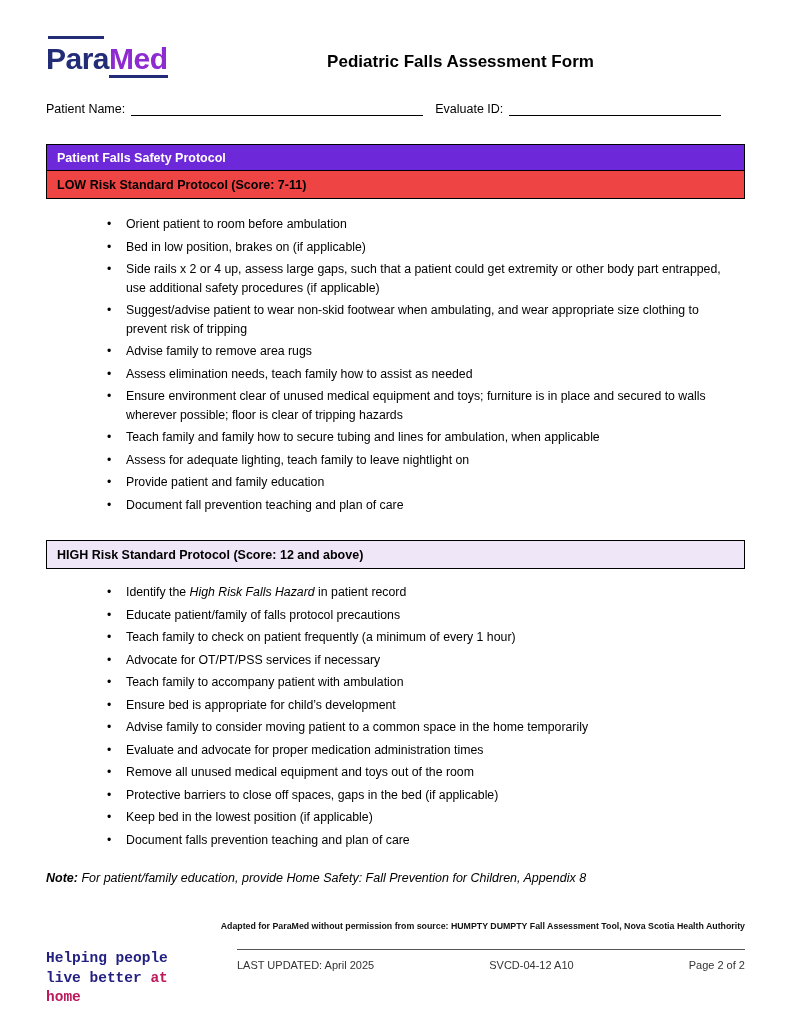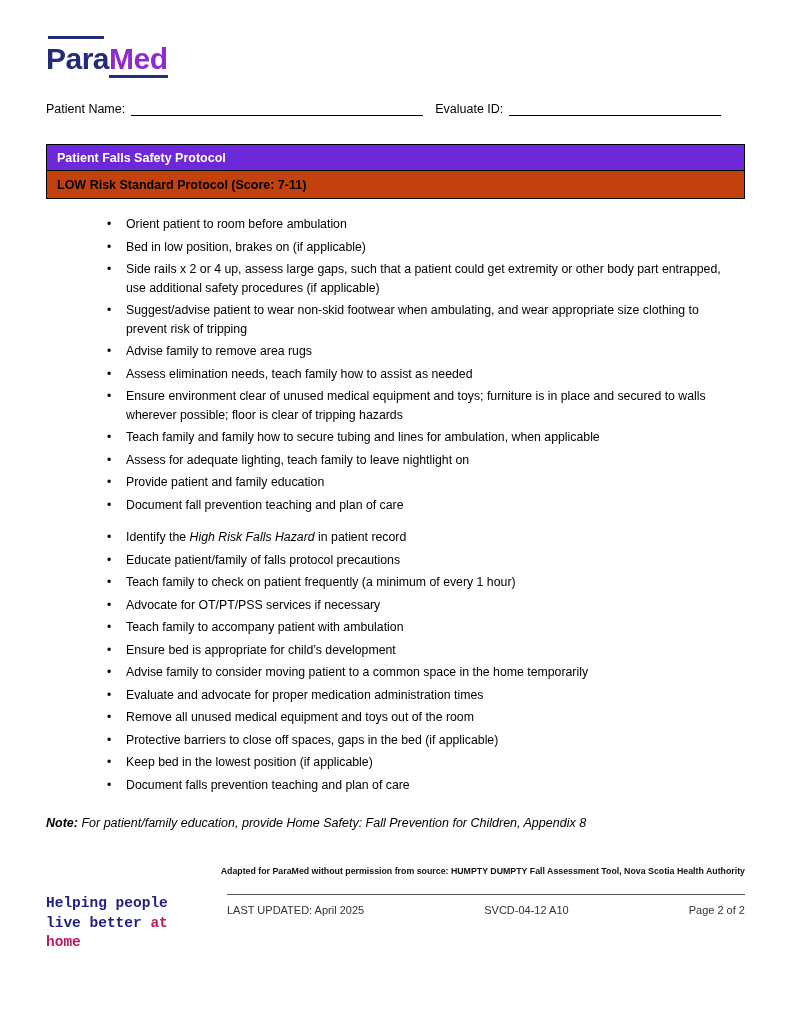--- a/index.html
+++ b/index.html
@@ -23,53 +23,54 @@
   
   .patient-row { display: flex; align-items: flex-end; margin-top: 24px; font-size: 12.5px; color: #000; }
   .field-label { white-space: nowrap; padding-right: 6px; }
   .blank-line { border-bottom: 1.4px solid #000; height: 16px; }
   .line-name { width: 292px; margin-right: 12px; }
   .line-id { width: 212px; }
 
   
   .tbl { margin-top: 28px; border: 1px solid #000; }
   .row-header { background: #6d28d9; color: #ffffff; font-weight: bold; font-size: 12.5px; padding: 6px 10px 5px 10px; border-bottom: 1px solid #000; }
-  .row-low { background: #c2410c; color: #000; font-weight: bold; font-size: 12.5px; padding: 7px 10px 6px 10px; }
+  .row-low { background: #ef4444; color: #000; font-weight: bold; font-size: 12.5px; padding: 7px 10px 6px 10px; }
   .row-high { background: #efe6f8; color: #000; font-weight: bold; font-size: 12.5px; padding: 7px 10px 6px 10px; border: 1px solid #000; margin-top: 26px; }
 
   
   ul.bullets { list-style: none; margin: 16px 0 0 0; padding-left: 61px; padding-right: 10px; }
   ul.bullets li { position: relative; padding-left: 19px; font-size: 12.3px; line-height: 18.5px; margin-bottom: 4px; color: #000; }
   ul.bullets li::before { content: "\2022"; position: absolute; left: 0; top: 0; }
   ul.bullets.high { margin-top: 14px; }
   .em { font-style: italic; }
 
   
   .note { margin-top: 22px; font-size: 12.5px; font-style: italic; color: #000; }
   .note-label { font-weight: bold; }
 
   
   .attribution { margin-top: 36px; text-align: right; font-size: 8.8px; font-weight: bold; color: #111; }
 
   
   .footer { display: flex; align-items: flex-start; margin-top: 18px; }
   .tagline { width: 142px; font-size: 14.5px; font-weight: bold; line-height: 1.35; color: #232082; font-family: Liberation Mono, monospace; }
   .tagline .purple { color: #be185d; }
-  .footer-right { flex: 1; margin-left: 39px; border-top: 1.4px solid #555; padding-top: 9px; display: flex; justify-content: space-between; font-size: 11px; color: #333; }
+  .footer-right { flex: 1; margin-left: 49px; border-top: 1.4px solid #555; padding-top: 9px; display: flex; justify-content: space-between; font-size: 11px; color: #333; }
   .footer-right span { white-space: nowrap; }
 </style>
 </head>
 <body>
 
 <div class="page">
 
   <div class="header">
     <div class="logo">
       <span class="overline"></span><span class="logo-para">Para</span><span class="logo-med">Med</span>
     </div>
+    <div class="doc-title">Pediatric Falls Assessment Form</div>
   </div>
 
   <div class="patient-row">
     <span class="field-label">Patient Name:</span>
     <span class="blank-line line-name"></span>
     <span class="field-label">Evaluate ID:</span>
     <span class="blank-line line-id"></span>
   </div>
 
   <div class="tbl">
@@ -84,20 +85,21 @@
     <li>Suggest/advise patient to wear non-skid footwear when ambulating, and wear appropriate size clothing to prevent risk of tripping</li>
     <li>Advise family to remove area rugs</li>
     <li>Assess elimination needs, teach family how to assist as needed</li>
     <li>Ensure environment clear of unused medical equipment and toys; furniture is in place and secured to walls wherever possible; floor is clear of tripping hazards</li>
     <li>Teach family and family how to secure tubing and lines for ambulation, when applicable</li>
     <li>Assess for adequate lighting, teach family to leave nightlight on</li>
     <li>Provide patient and family education</li>
     <li>Document fall prevention teaching and plan of care</li>
   </ul>
 
+  <div class="row-high">HIGH Risk Standard Protocol (Score: 12 and above)</div>
 
   <ul class="bullets high">
     <li><span>Identify the </span><span class="em">High Risk Falls Hazard</span><span> in patient record</span></li>
     <li>Educate patient/family of falls protocol precautions</li>
     <li>Teach family to check on patient frequently (a minimum of every 1 hour)</li>
     <li>Advocate for OT/PT/PSS services if necessary</li>
     <li>Teach family to accompany patient with ambulation</li>
     <li>Ensure bed is appropriate for child’s development</li>
     <li>Advise family to consider moving patient to a common space in the home temporarily</li>
     <li>Evaluate and advocate for proper medication administration times</li>

